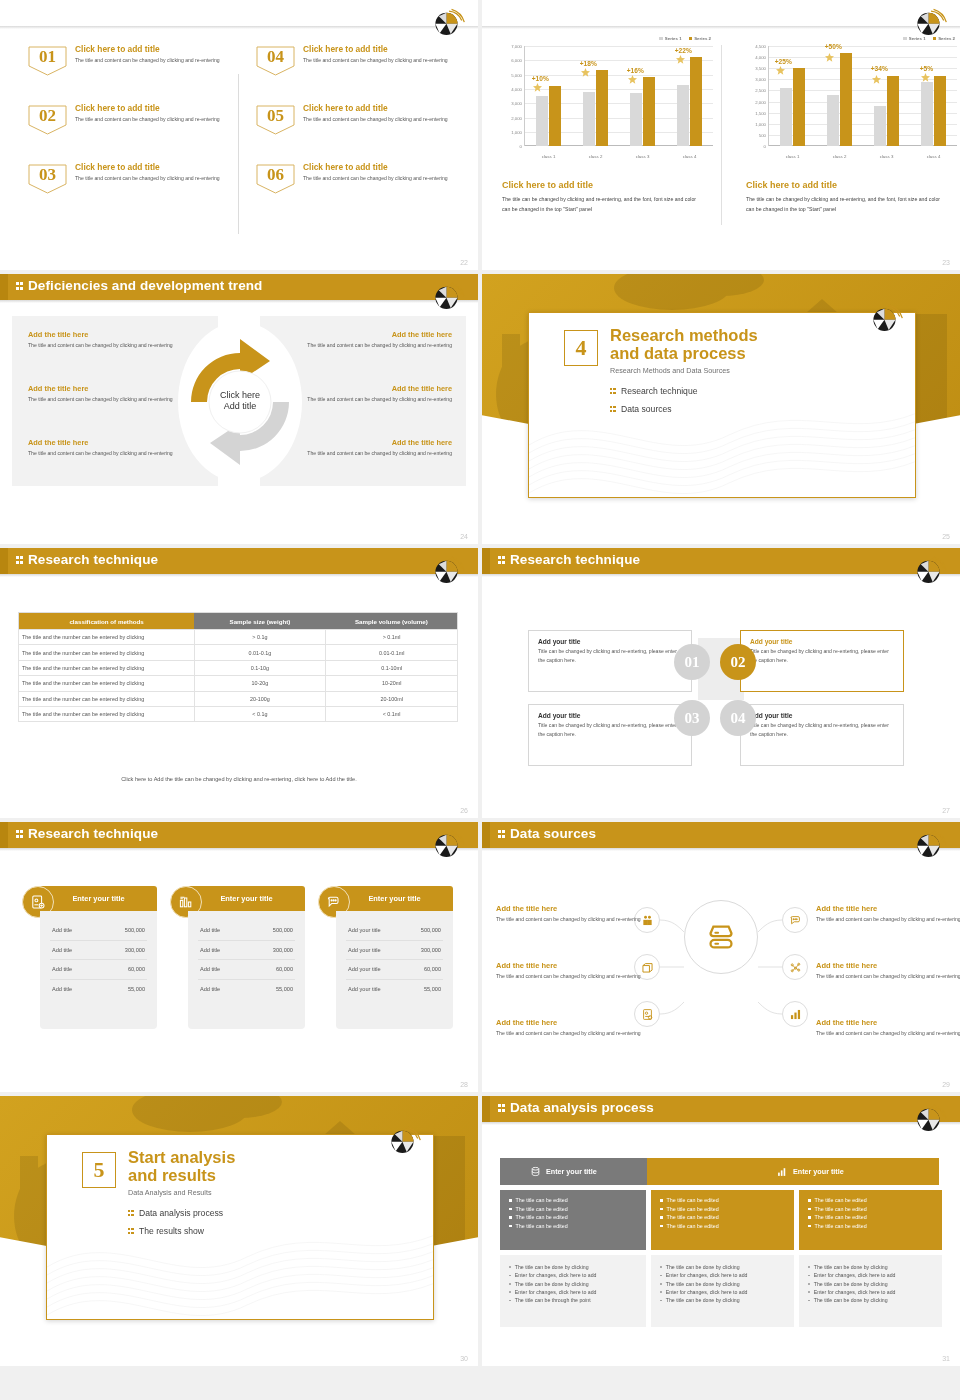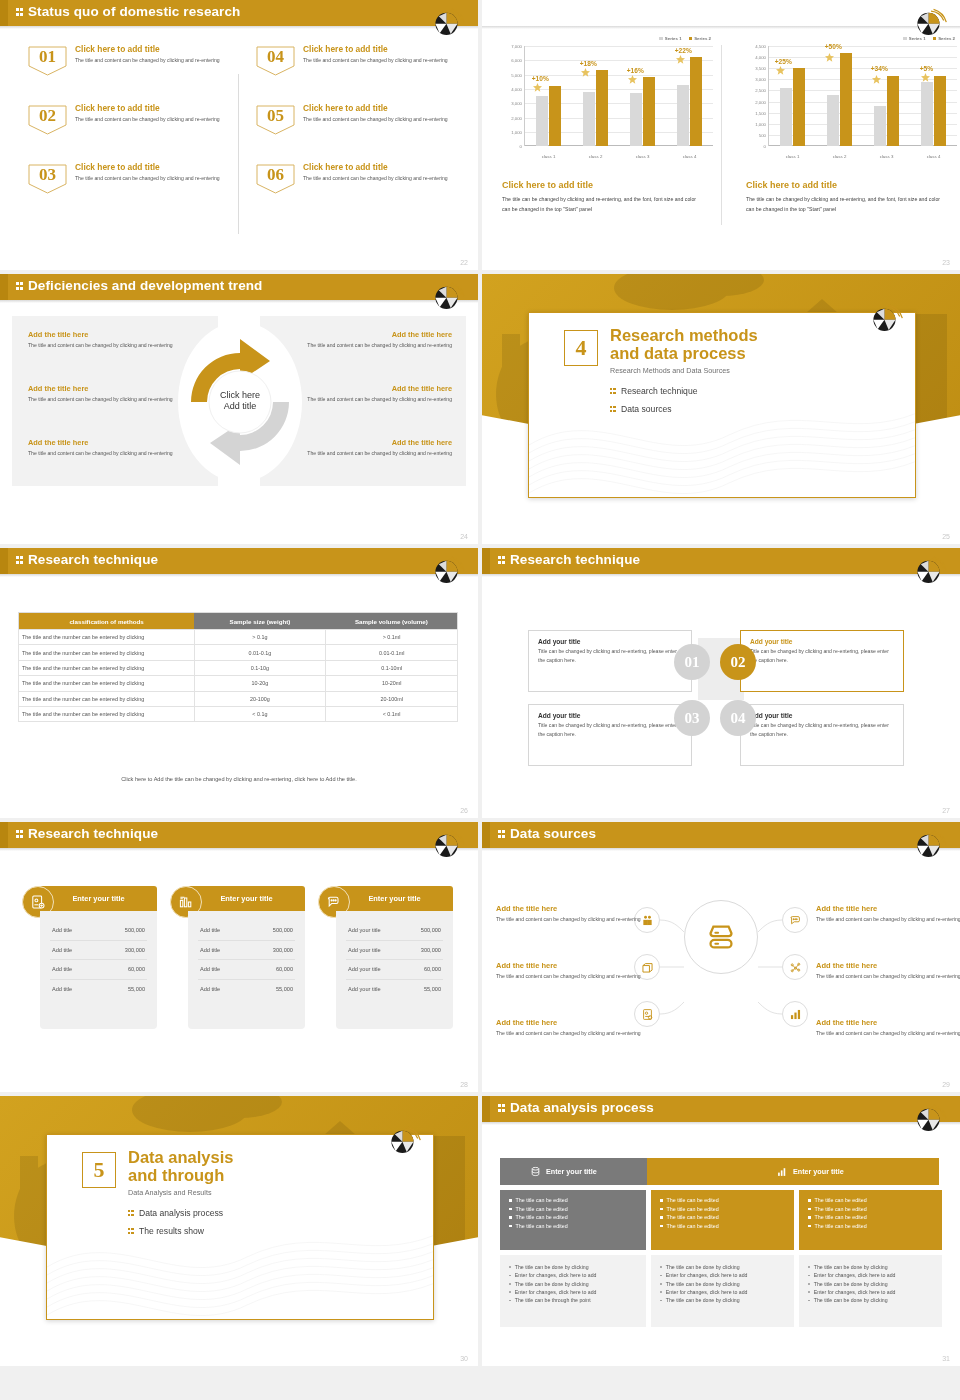--- a/index.html
+++ b/index.html
@@ -129,30 +129,20 @@
   .dp-low { position:absolute; top:159px; height:72px; background:#f2f2f2; padding:8px 9px; }
   .dp-li2 { color:#555; font-size:5.2px; line-height:1.6; display:flex; gap:4px; align-items:center; }
   .dp-dot { width:1.8px; height:1.8px; background:#999; flex:0 0 auto; border-radius:50%; }
 </style>
 </head>
 <body>
 
 <div class="grid">
 
 <div class="slide">
-  <div class="hdr">
-    <div class="accent"></div>
-    <div class="dots">
-          <i></i>
-          <i></i>
-          <i></i>
-          <i></i>
-        </div>
-    <div class="hdr-title">Status quo of domestic research</div>
-  </div>
   <div class="hdr-shadow"></div>
   <div class="logo">
     <svg viewBox="0 0 40 40" width="34" height="34">
       <circle cx="17" cy="21" r="13" fill="#1a1a1a"></circle>
       <path d="M17 8 A13 13 0 0 1 30 21 L17 21 Z" fill="#c8941a"></path>
       <path d="M4 21 L17 21 L9 32 Z" fill="#fff"></path>
       <path d="M17 21 L30 21 L22 33 Z" fill="#fff" opacity=".9"></path>
       <path d="M17 21 L17 8 L8 12 Z" fill="#fff" opacity=".85"></path>
       <g stroke="#c8941a" stroke-width="1.5" fill="none">
         <path d="M20 6 A18 18 0 0 1 35 17"></path>
@@ -958,22 +948,22 @@
           <path d="M0 166 C70 124 130 191 200 156 C270 122 320 162 388 134"></path>
           <path d="M0 174 C70 132 130 199 200 164 C270 130 320 170 388 142"></path>
           <path d="M0 182 C70 140 130 207 200 172 C270 138 320 178 388 150"></path>
           <path d="M0 142 C70 100 130 167 200 132 C270 98 320 138 388 110"></path>
           <path d="M0 134 C70 92 130 159 200 124 C270 90 320 130 388 102"></path>
         </g>
       </svg>
     </div>
     <div class="sec-num">5</div>
     <div class="sec-title">
-      <span>Data analysis</span><br>
-      <span>and through</span>
+      <span>Start analysis</span><br>
+      <span>and results</span>
     </div>
     <div class="sec-sub">Data Analysis and Results</div>
     <div class="sec-li" style="top:112px">
       <span class="bdots">
             <i></i>
             <i></i>
             <i></i>
             <i></i>
           </span>
       <span>Data analysis process</span>

